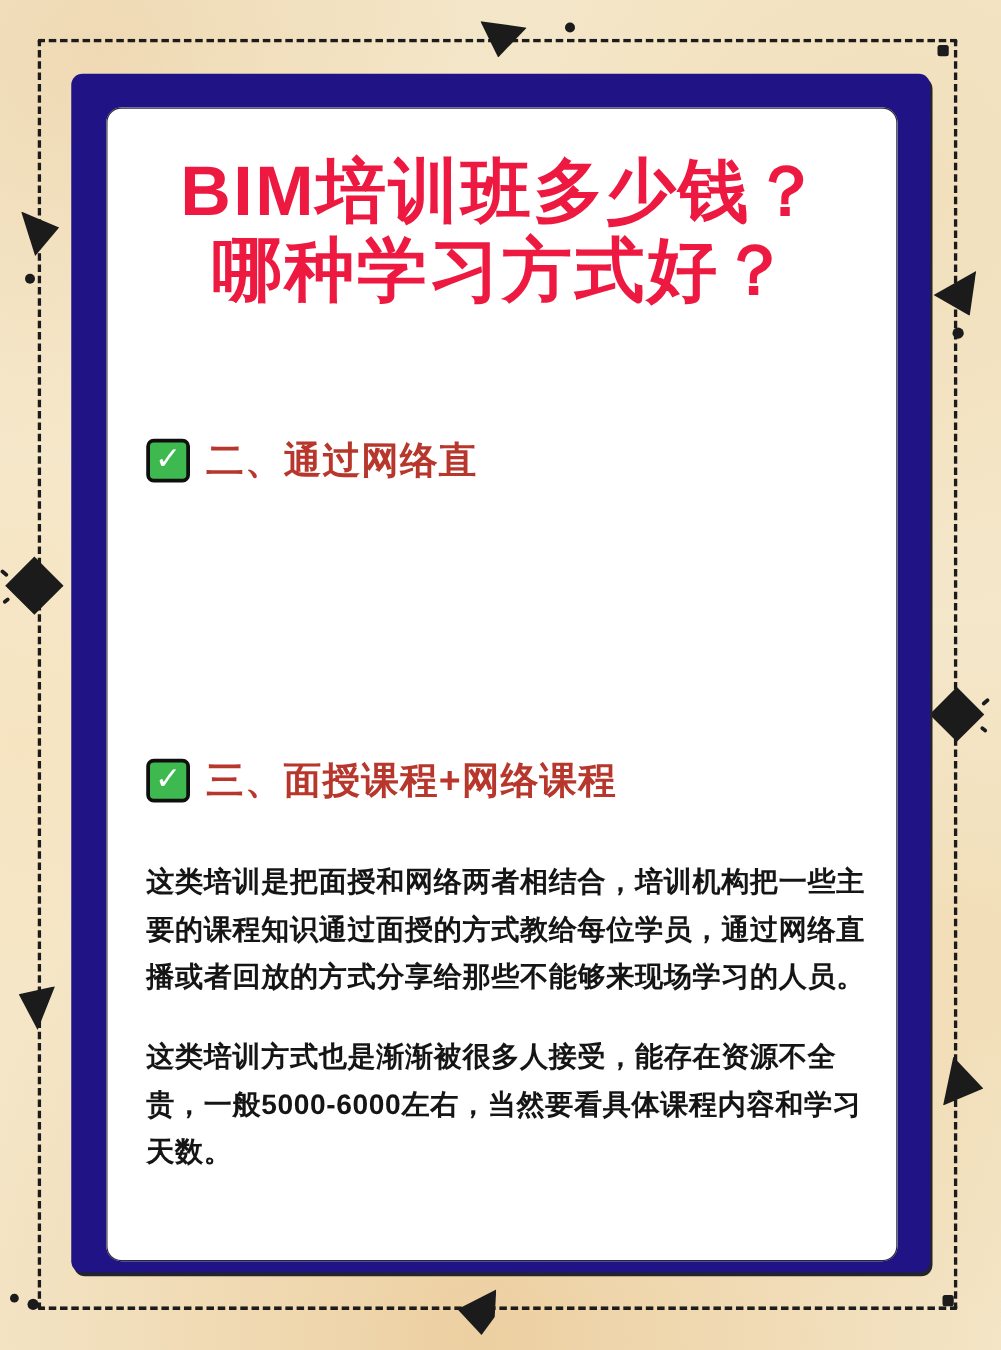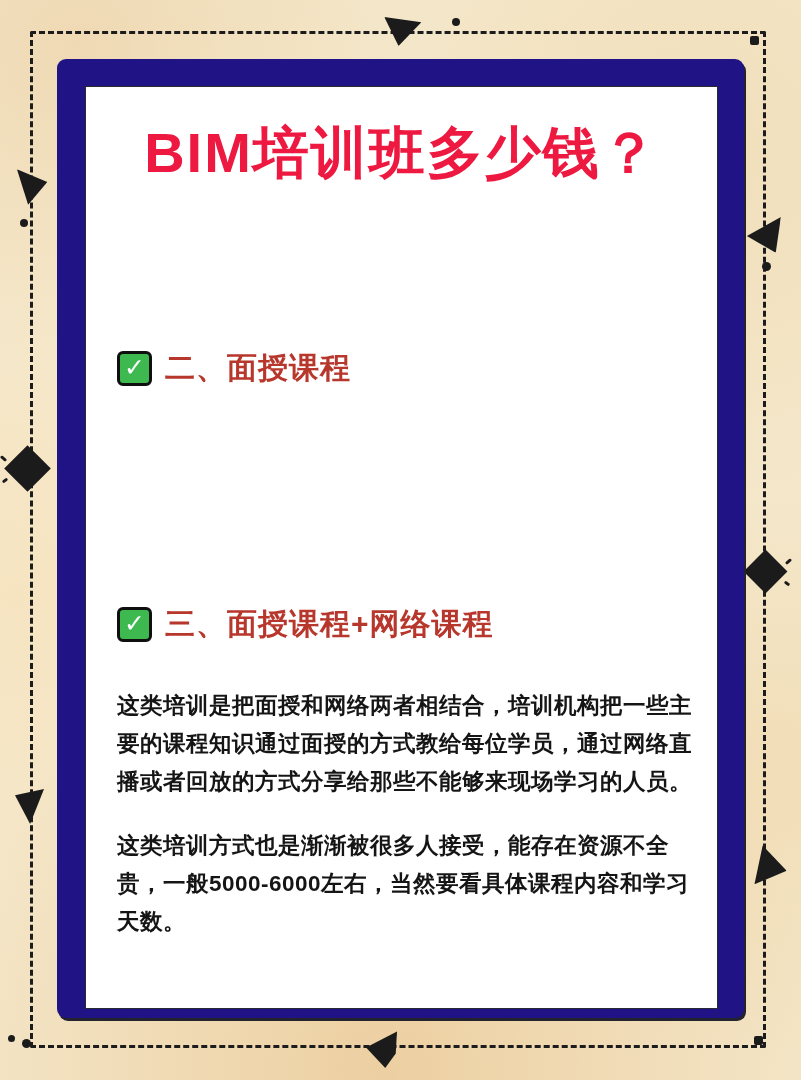--- a/index.html
+++ b/index.html
@@ -19,21 +19,21 @@
     position:absolute;left:30px;top:31px;width:736px;height:1017px;
     border:3px dashed #1c1c1c;box-sizing:border-box;border-radius:2px;
   }
   .card{
     position:absolute;left:57px;top:59px;width:687px;height:959px;
     background:#201386;border-radius:9px;
     box-shadow:2px 3px 0 #23232d;
   }
   .card-inner{
     position:absolute;left:28px;top:27px;right:26px;bottom:9px;
-    background:#ffffff;border-radius:0;box-shadow:inset 0 0 0 1px #2a2a33;
+    background:#ffffff;border-radius:12px;box-shadow:inset 0 0 0 1px #2a2a33;
   }
   .poster-title{
     position:absolute;top:35px;left:0;right:0;text-align:center;
     color:#ee1941;font-size:56px;line-height:63px;font-weight:800;
     letter-spacing:2px;margin:0;
   }
   .section-header{
     position:absolute;left:32px;display:flex;align-items:center;height:36px;
   }
   .section-header.h1{top:264px;}
@@ -114,27 +114,28 @@
 <div class="tri tri-b"></div>
 <div class="dot dot-bl1"></div>
 <div class="dot dot-bl2"></div>
 <div class="dot dot-br"></div>
 
 <div class="card">
   <div class="card-inner">
 
     <h1 class="poster-title">
       <span>BIM培训班多少钱？</span><br>
+      <span>哪种学习方式好？</span>
     </h1>
 
     <div class="section-header h1">
       <span class="checkbox">
         <span class="check-glyph">✓</span>
       </span>
-      <span class="header-text">二、面授课程</span>
+      <span class="header-text">二、通过网络直</span>
     </div>
 
 
     <div class="section-header h2">
       <span class="checkbox">
         <span class="check-glyph">✓</span>
       </span>
       <span class="header-text">三、面授课程+网络课程</span>
     </div>
 

